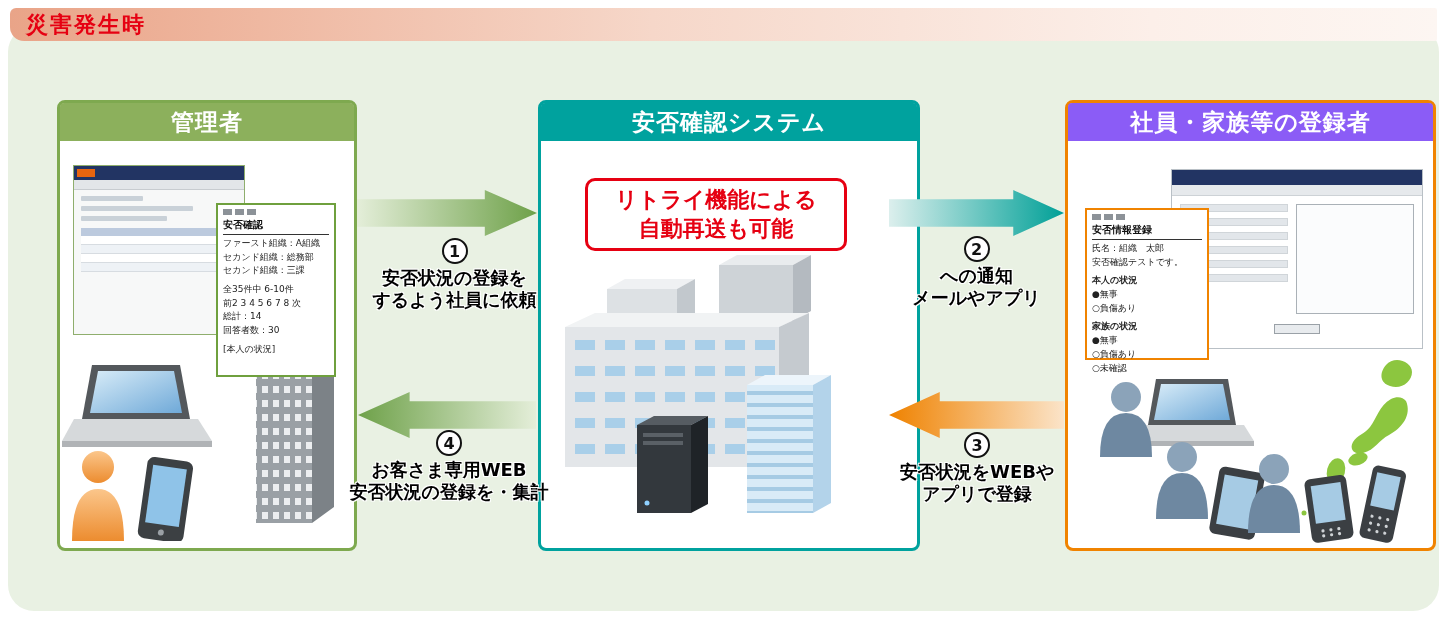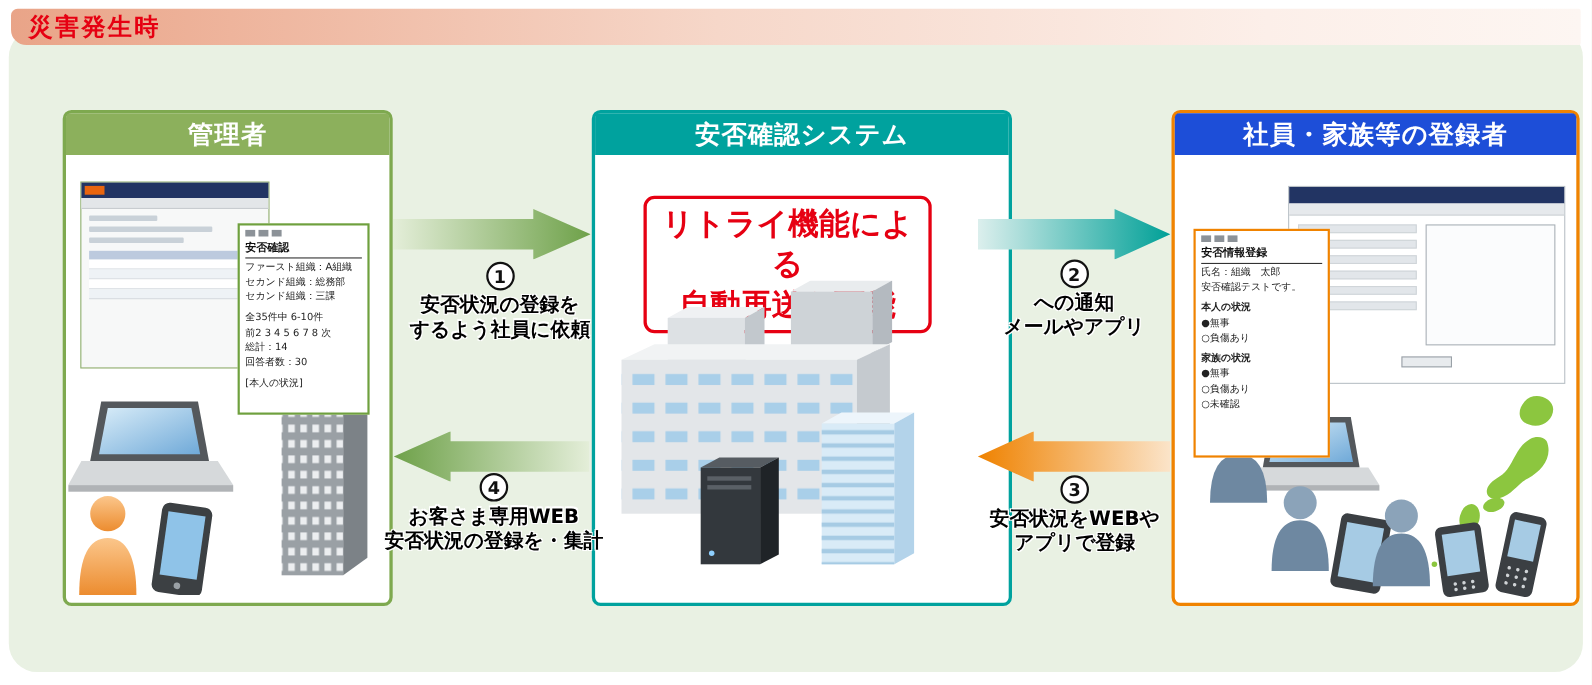--- a/index.html
+++ b/index.html
@@ -16,43 +16,43 @@
   .banner-title { color:#e60012; font-size:22px; font-weight:bold; padding-left:16px; letter-spacing:2px; }
 
   .flowbox { position:absolute; top:100px; height:451px; background:#fff; border-radius:8px; }
   .box-admin  { left:57px;   width:300px; border:3px solid #7ea94f; }
   .box-system { left:538px;  width:382px; border:3px solid #00a29e; }
   .box-reg    { left:1065px; width:371px; border:3px solid #f08300; }
   .hdr { height:38px; display:flex; align-items:center; justify-content:center;
          color:#fff; font-weight:bold; font-size:23px; border-radius:4px 4px 0 0; letter-spacing:1px; }
   .box-admin  .hdr { background:#8cb05c; }
   .box-system .hdr { background:#00a29e; }
-  .box-reg    .hdr { background:#1d4ed8; }
+  .box-reg    .hdr { background:#8b5cf6; }
 
   .callout { position:absolute; left:44px; top:75px; width:262px; padding:5px 0;
              border:3px solid #e60012; border-radius:10px; background:#fff; text-align:center;
-             color:#e60012; font-weight:bold; font-size:28px; line-height:1.3; }
+             color:#e60012; font-weight:bold; font-size:22px; line-height:1.3; }
 
   
   .shot-admin { position:absolute; left:13px; top:62px; width:172px; height:170px;
                 background:#f7f8f8; border:1px solid #8fae6d; z-index:1; }
   .sa-nav { height:14px; background:#223463; position:relative; }
   .sa-logo { position:absolute; left:3px; top:3px; width:18px; height:8px; background:#e8650f; }
   .sa-menu { height:10px; background:#e3e6e9; border-bottom:1px solid #c8ccd0; }
   .sa-body { padding:6px 7px; }
   .sa-line { height:5px; background:#c9d1d8; margin-bottom:5px; border-radius:1px; }
   .w40{width:40%} .w70{width:72%} .w55{width:55%}
   .sa-th { height:8px; background:#bccade; margin-top:7px; }
   .sa-tr { height:9px; border-bottom:1px solid #d7dce1; background:#fff; }
   .sa-tr.alt { background:#eef2f6; }
 
   
   .phone { position:absolute; background:#fff; z-index:3; padding:4px 5px; }
   .shot-phone-admin { left:156px; top:100px; width:120px; height:174px; border:2px solid #6fa03e; }
-  .shot-phone-reg   { left:17px;  top:105px; width:124px; height:208px; border:2px solid #f08300; }
+  .shot-phone-reg   { left:17px;  top:105px; width:124px; height:152px; border:2px solid #f08300; }
   .phone-icons { display:flex; gap:3px; margin-bottom:3px; }
   .phone-icons i { width:9px; height:6px; background:#8c9298; display:inline-block; }
   .phone-title { font-size:10px; font-weight:bold; color:#111; }
   .phone-hr { height:1px; background:#333; margin:2px 0 3px; }
   .pl { font-size:9px; color:#222; line-height:1.3; margin-bottom:2px; white-space:nowrap; }
   .pl.gap { margin-top:7px; }
   .pl.strong { font-weight:bold; }
 
   
   .shot-web { position:absolute; left:103px; top:66px; width:252px; height:180px;

